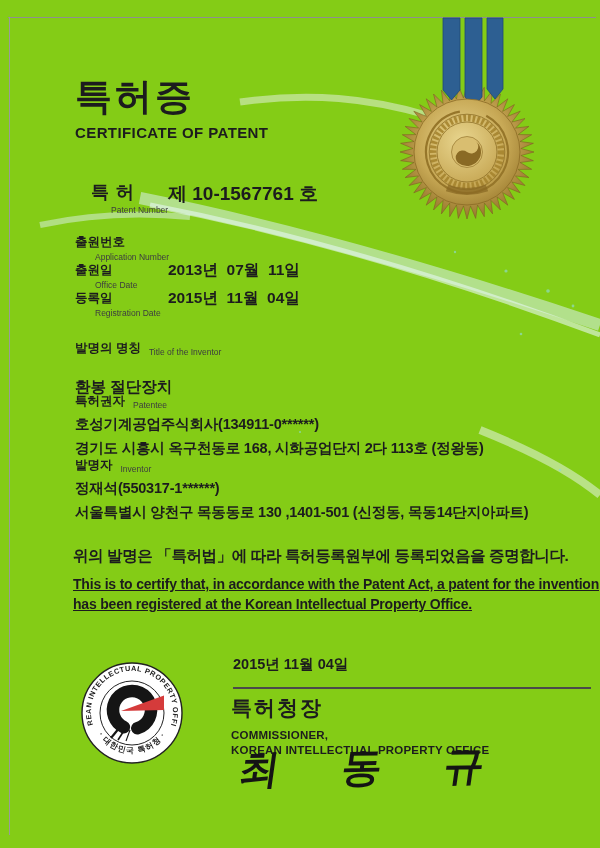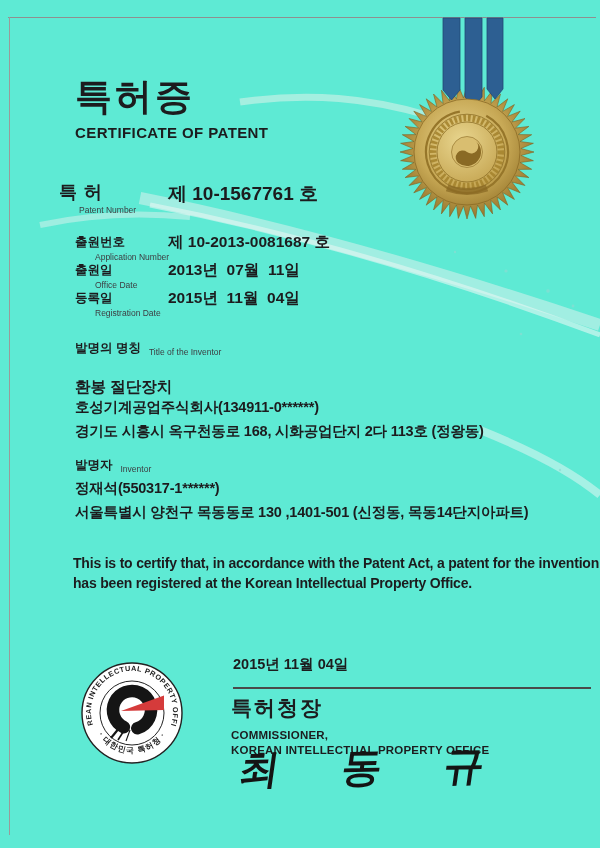--- a/index.html
+++ b/index.html
@@ -1,60 +1,60 @@
 <!DOCTYPE html>
 <html><head>
 <meta charset="utf-8">
 <style>
   html,body{margin:0;padding:0;background:#e8e8e8;}
   #page{
     position:relative;
     width:600px;height:848px;
     margin:0 auto;
-    background:#5eead4;
+    background:#84cc16;
     overflow:hidden;
     font-family:"Liberation Sans","DejaVu Sans",sans-serif;
     color:#1c1c1e;
   }
   .abs{position:absolute;}
   
   .rule-top{left:8px;top:17px;width:588px;height:1px;background:#8f8f8f;}
   .rule-left{left:9px;top:17px;width:1px;height:818px;background:#9a9a9a;}
   
   #watermark{left:0;top:0;pointer-events:none;}
   
   #title-block{left:75px;top:78px;}
   .title-kr{font-size:37px;font-weight:800;letter-spacing:3px;line-height:1;}
   .title-en{font-size:15px;font-weight:700;letter-spacing:.4px;margin-top:9px;}
   
   .lbl-kr-big{font-size:18px;font-weight:700;letter-spacing:1px;}
   .lbl-kr{font-size:12.5px;font-weight:700;}
   .lbl-en{font-size:8.5px;color:#3c3c40;margin-top:1px;padding-left:20px;}
   .val-big{font-size:19px;font-weight:700;white-space:pre;}
   .val{font-size:15.5px;font-weight:700;white-space:pre;}
-  #row-patent-label{left:59px;top:180px;}
+  #row-patent-label{left:91px;top:180px;}
   #row-patent-value{left:168px;top:181px;}
   #row-app-label{left:75px;top:234px;}
   #row-app-value{left:168px;top:232px;}
   #row-filing-label{left:75px;top:262px;}
   #row-filing-value{left:168px;top:260px;}
   #row-reg-label{left:75px;top:290px;}
   #row-reg-value{left:168px;top:288px;}
   
   .sec-label{display:flex;align-items:flex-end;gap:8px;}
   .sec-label .en{font-size:8.5px;color:#3c3c40;font-weight:400;}
   #invention{left:75px;top:340px;}
   #invention .name{font-size:15.5px;font-weight:700;margin-top:20px;white-space:pre;}
   #patentee{left:75px;top:393px;}
   #inventor{left:75px;top:457px;}
   .party-line{font-size:14.5px;font-weight:700;margin-top:5px;white-space:pre;letter-spacing:-.2px;}
   
   #statement{left:73px;top:546px;width:520px;}
   .stmt-kr{font-size:15.5px;font-weight:700;letter-spacing:-.4px;white-space:nowrap;}
-  .stmt-en{font-size:14px;font-weight:700;line-height:20px;margin-top:7px;letter-spacing:-.2px;white-space:nowrap;}
+  .stmt-en{font-size:14px;font-weight:700;line-height:20px;margin-top:7px;letter-spacing:-.2px;white-space:nowrap;text-decoration:underline;}
   
   #issue-date{left:233px;top:655px;font-size:14.5px;font-weight:600;white-space:pre;}
   #sig-rule{left:233px;top:687px;width:358px;height:1.5px;background:#4a4a4a;}
   #office{left:231px;top:694px;}
   .office-kr{font-size:21px;font-weight:800;letter-spacing:2px;}
   .office-en{font-size:11.5px;font-weight:700;margin-top:3px;letter-spacing:.2px;}
   .office-en.first{margin-top:7px;}
   #signature{left:240px;top:740px;font-size:40px;font-weight:600;
     letter-spacing:24px;transform:skewX(-9deg) rotate(-1deg);
     font-family:"DejaVu Serif","Liberation Serif",serif;color:#141414;white-space:pre;}
@@ -135,21 +135,20 @@
   <div id="row-patent-label" class="abs">
     <div class="lbl-kr-big">특 허</div>
     <div class="lbl-en">Patent Number</div>
   </div>
   <div id="row-patent-value" class="abs val-big">제 10-1567761 호</div>
 
   <div id="row-app-label" class="abs">
     <div class="lbl-kr">출원번호</div>
     <div class="lbl-en">Application Number</div>
   </div>
-  <div id="row-app-value" class="abs val">제 10-2013-0081687 호</div>
 
   <div id="row-filing-label" class="abs">
     <div class="lbl-kr">출원일</div>
     <div class="lbl-en">Office Date</div>
   </div>
   <div id="row-filing-value" class="abs val">2013년  07월  11일</div>
 
   <div id="row-reg-label" class="abs">
     <div class="lbl-kr">등록일</div>
     <div class="lbl-en">Registration Date</div>
@@ -158,34 +157,39 @@
 
   <div id="invention" class="abs">
     <div class="sec-label">
       <span class="lbl-kr">발명의 명칭</span>
       <span class="en">Title of the Inventor</span>
     </div>
     <div class="name">환봉 절단장치</div>
   </div>
 
   <div id="patentee" class="abs">
+    <div class="sec-label">
+      <span class="lbl-kr">특허권자</span>
+      <span class="en">Patentee</span>
+    </div>
     <div class="party-line">호성기계공업주식회사(134911-0******)</div>
     <div class="party-line">경기도 시흥시 옥구천동로 168, 시화공업단지 2다 113호 (정왕동)</div>
   </div>
 
   <div id="inventor" class="abs">
     <div class="sec-label">
       <span class="lbl-kr">발명자</span>
       <span class="en">Inventor</span>
     </div>
     <div class="party-line">정재석(550317-1******)</div>
     <div class="party-line">서울특별시 양천구 목동동로 130 ,1401-501 (신정동, 목동14단지아파트)</div>
   </div>
 
   <div id="statement" class="abs">
+    <div class="stmt-kr">위의 발명은 「특허법」에 따라 특허등록원부에 등록되었음을 증명합니다.</div>
     <div class="stmt-en">
       <div>This is to certify that, in accordance with the Patent Act, a patent for the invention</div>
       <div>has been registered at the Korean Intellectual Property Office.</div>
     </div>
   </div>
 
   <div id="issue-date" class="abs">2015년 11월 04일</div>
 
   <div id="sig-rule" class="abs"></div>
   <div id="office" class="abs">

